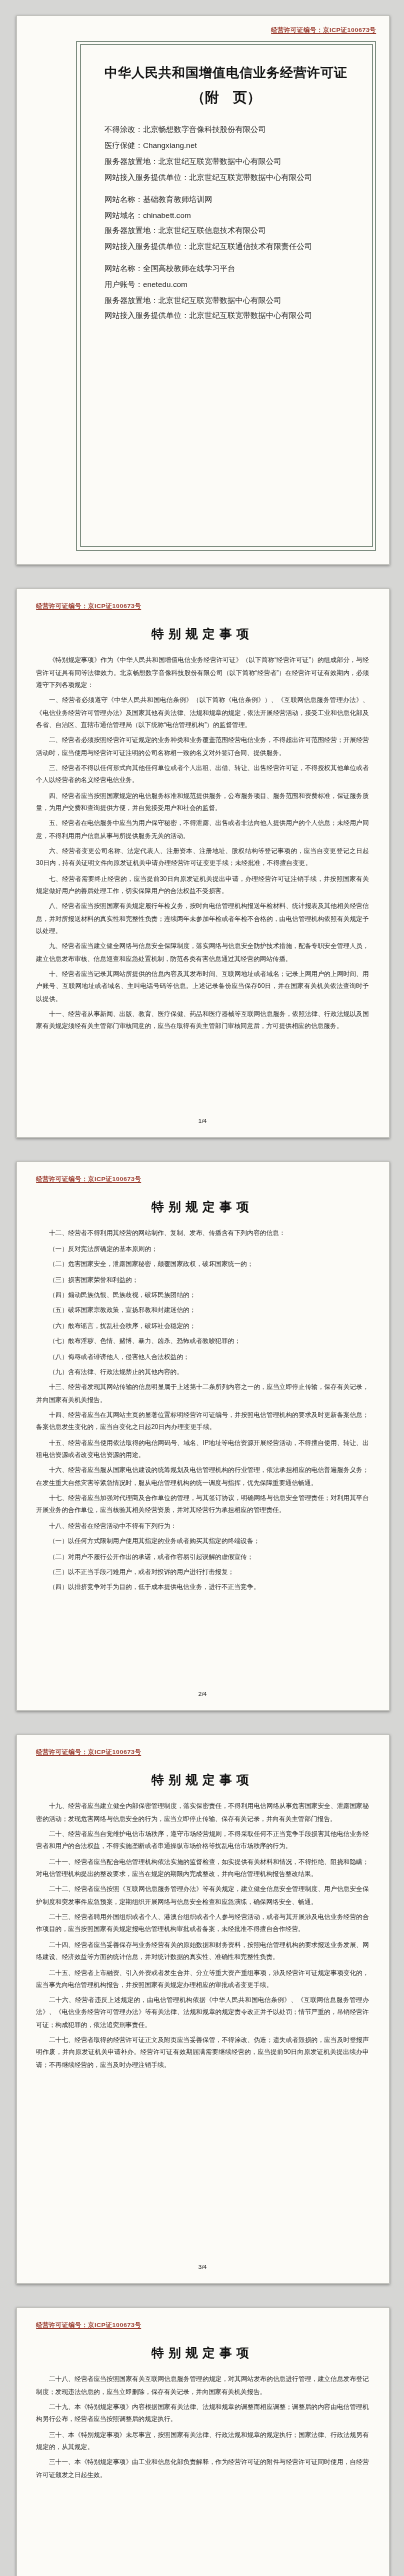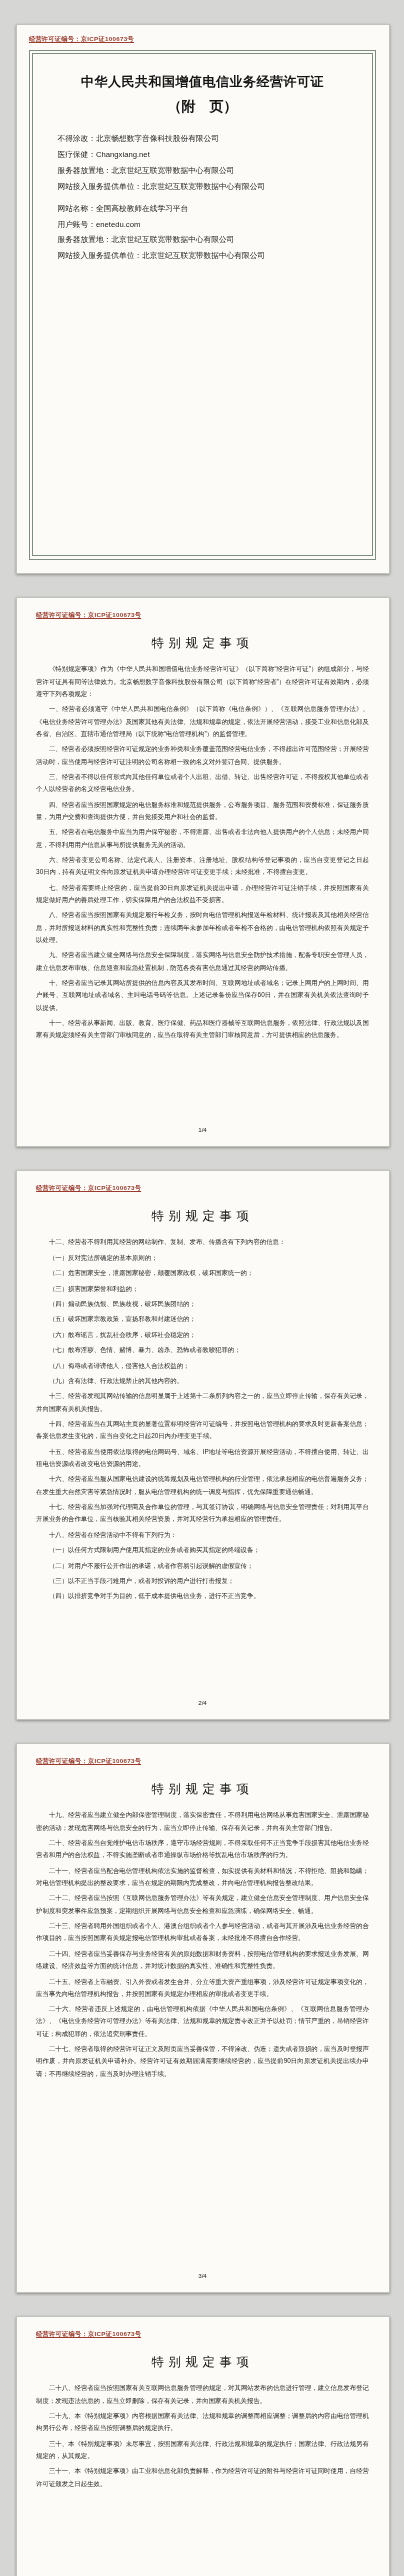--- a/index.html
+++ b/index.html
@@ -7,26 +7,27 @@
   body {
     width: 405px;
     background: #d6d6d4;
     font-family: "Liberation Sans", "DejaVu Sans", sans-serif;
     color: #222;
   }
   .pages-wrap { padding: 8.2px 0 23px; }
   .page {
     width: 374px;
     height: 550px;
-    margin: 16px auto;
+    margin: 7px auto;
     background: #fcfbf7;
     box-shadow: 0 0.5px 2.6px rgba(0,0,0,0.35);
     border: 0.5px solid #c2c2bd;
     position: relative;
     overflow: hidden;
+    align-items: flex-end;
   }
   .page + .page { margin-top: 23px; }
 
   
   .p1 { padding: 10.3px 12.4px 13.4px; display: flex; flex-direction: column; }
   .license-no {
     font-size: 6.2px;
     font-weight: bold;
     color: #9a3b2e;
     text-decoration: underline;
@@ -66,21 +67,21 @@
     color: #1c1c1c;
   }
   .cert-intro { margin-bottom: 3.1px; }
   .site-group { margin-top: 6.2px; }
 
   
   .prov { padding: 12.4px 19.6px 0; }
   .p-title {
     text-align: center;
     font-family: "Liberation Serif", "DejaVu Serif", serif;
-    font-weight: normal;
+    font-weight: bold;
     font-size: 12.4px;
     letter-spacing: 4.6px;
     margin-top: 15.5px;
     color: #111;
   }
   .p-body {
     margin-top: 11.3px;
     font-size: 6.4px;
     line-height: 1.92;
     text-align: justify;
@@ -109,20 +110,26 @@
     <div class="cert-frame">
       <div class="cert-inner">
         <div class="cert-title">中华人民共和国增值电信业务经营许可证</div>
         <div class="cert-sub">（附　页）</div>
         <div class="cert-body" id="cert-body">
         <div class="site-group">
               <div class="cert-line">不得涂改：北京畅想数字音像科技股份有限公司</div>
               <div class="cert-line">医疗保健：Changxiang.net</div>
               <div class="cert-line">服务器放置地：北京世纪互联宽带数据中心有限公司</div>
               <div class="cert-line">网站接入服务提供单位：北京世纪互联宽带数据中心有限公司</div>
+            </div>
+            <div class="site-group">
+              <div class="cert-line">网站名称：基础教育教师培训网</div>
+              <div class="cert-line">网站域名：chinabett.com</div>
+              <div class="cert-line">服务器放置地：北京世纪互联信息技术有限公司</div>
+              <div class="cert-line">网站接入服务提供单位：北京世纪互联通信技术有限责任公司</div>
             </div>
             <div class="site-group">
               <div class="cert-line">网站名称：全国高校教师在线学习平台</div>
               <div class="cert-line">用户账号：enetedu.com</div>
               <div class="cert-line">服务器放置地：北京世纪互联宽带数据中心有限公司</div>
               <div class="cert-line">网站接入服务提供单位：北京世纪互联宽带数据中心有限公司</div>
             </div>
           </div>
       </div>
     </div>

